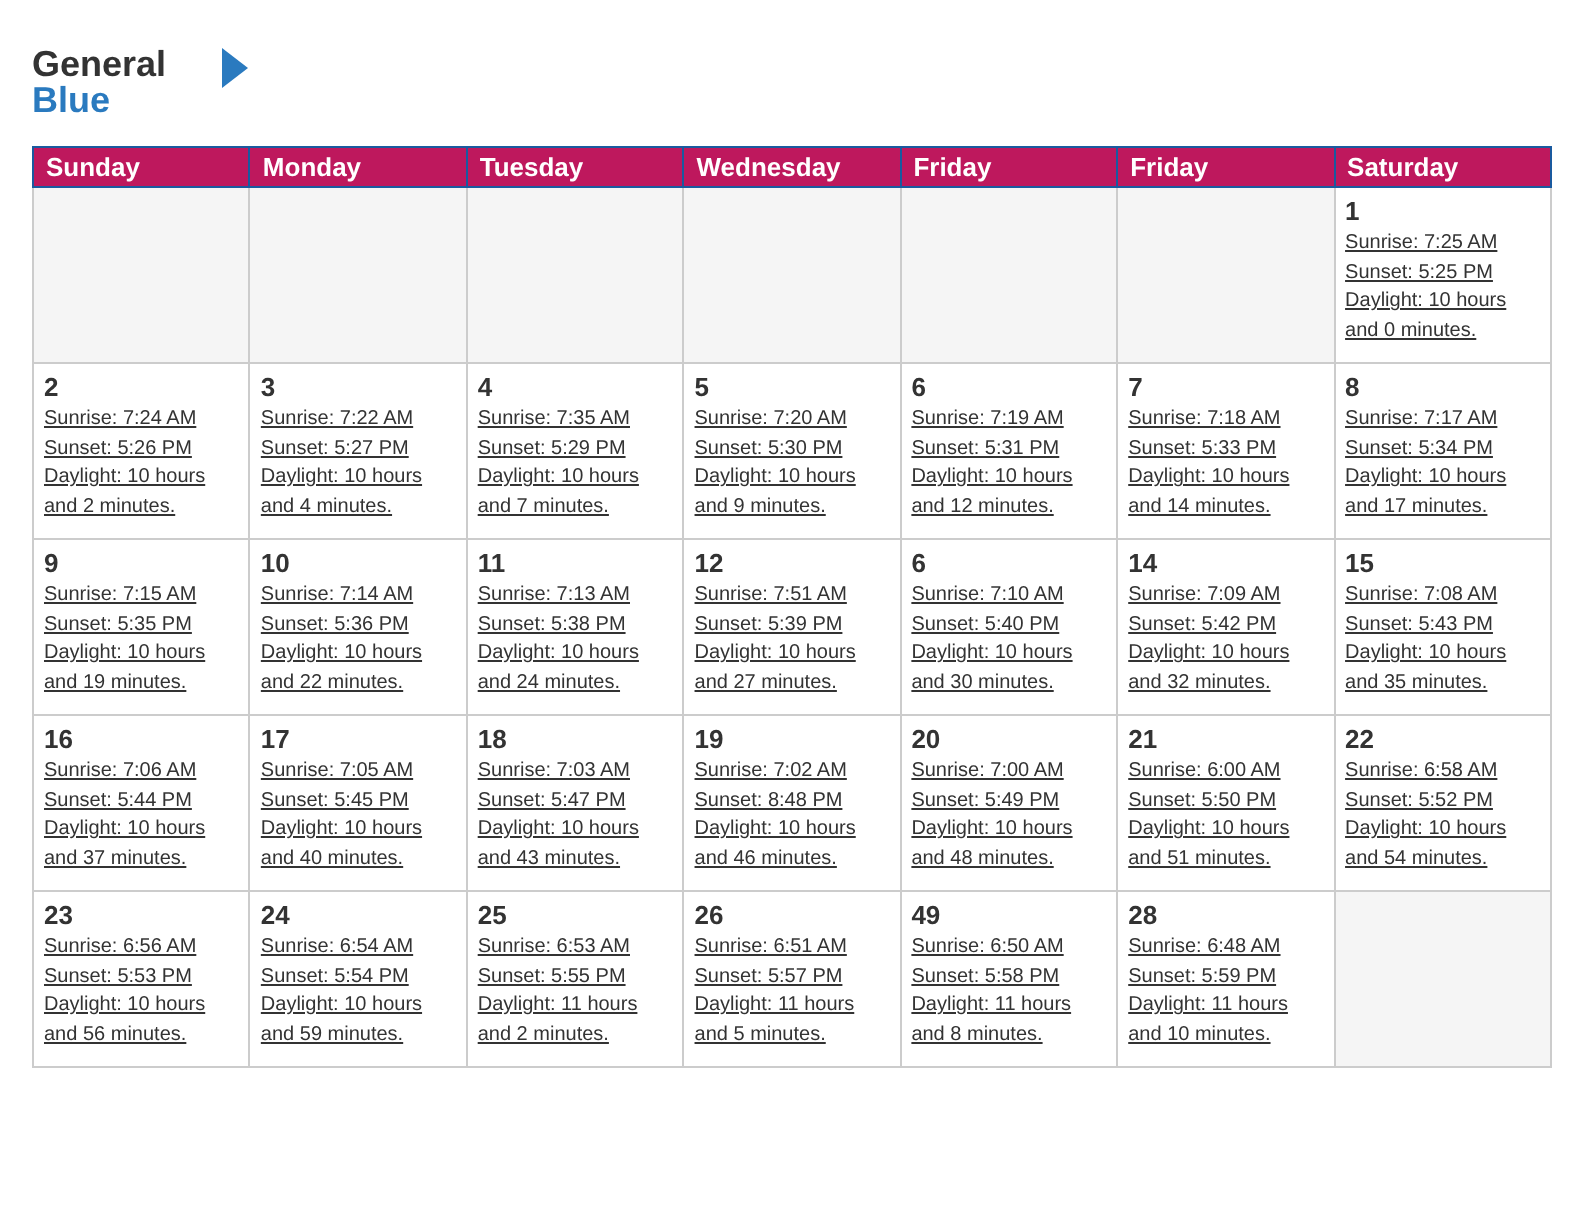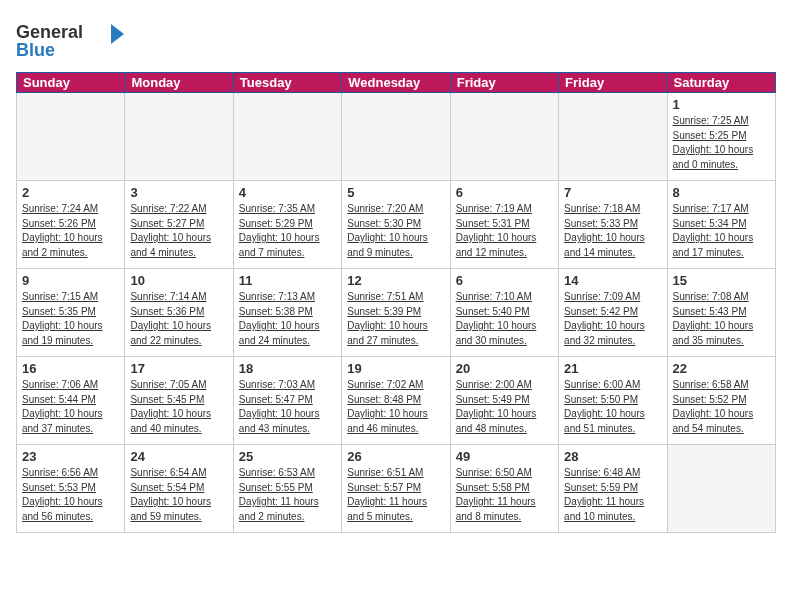--- a/index.html
+++ b/index.html
@@ -246,21 +246,21 @@
         </td>
         <td>
           <span class="day-num">19</span>
           <div class="day-info">Sunrise: 7:02 AM
 Sunset: 8:48 PM
 Daylight: 10 hours
 and 46 minutes.</div>
         </td>
         <td>
           <span class="day-num">20</span>
-          <div class="day-info">Sunrise: 2:00 AM
+          <div class="day-info">Sunrise: 7:00 AM
 Sunset: 5:49 PM
 Daylight: 10 hours
 and 48 minutes.</div>
         </td>
         <td>
           <span class="day-num">21</span>
           <div class="day-info">Sunrise: 6:00 AM
 Sunset: 5:50 PM
 Daylight: 10 hours
 and 51 minutes.</div>

